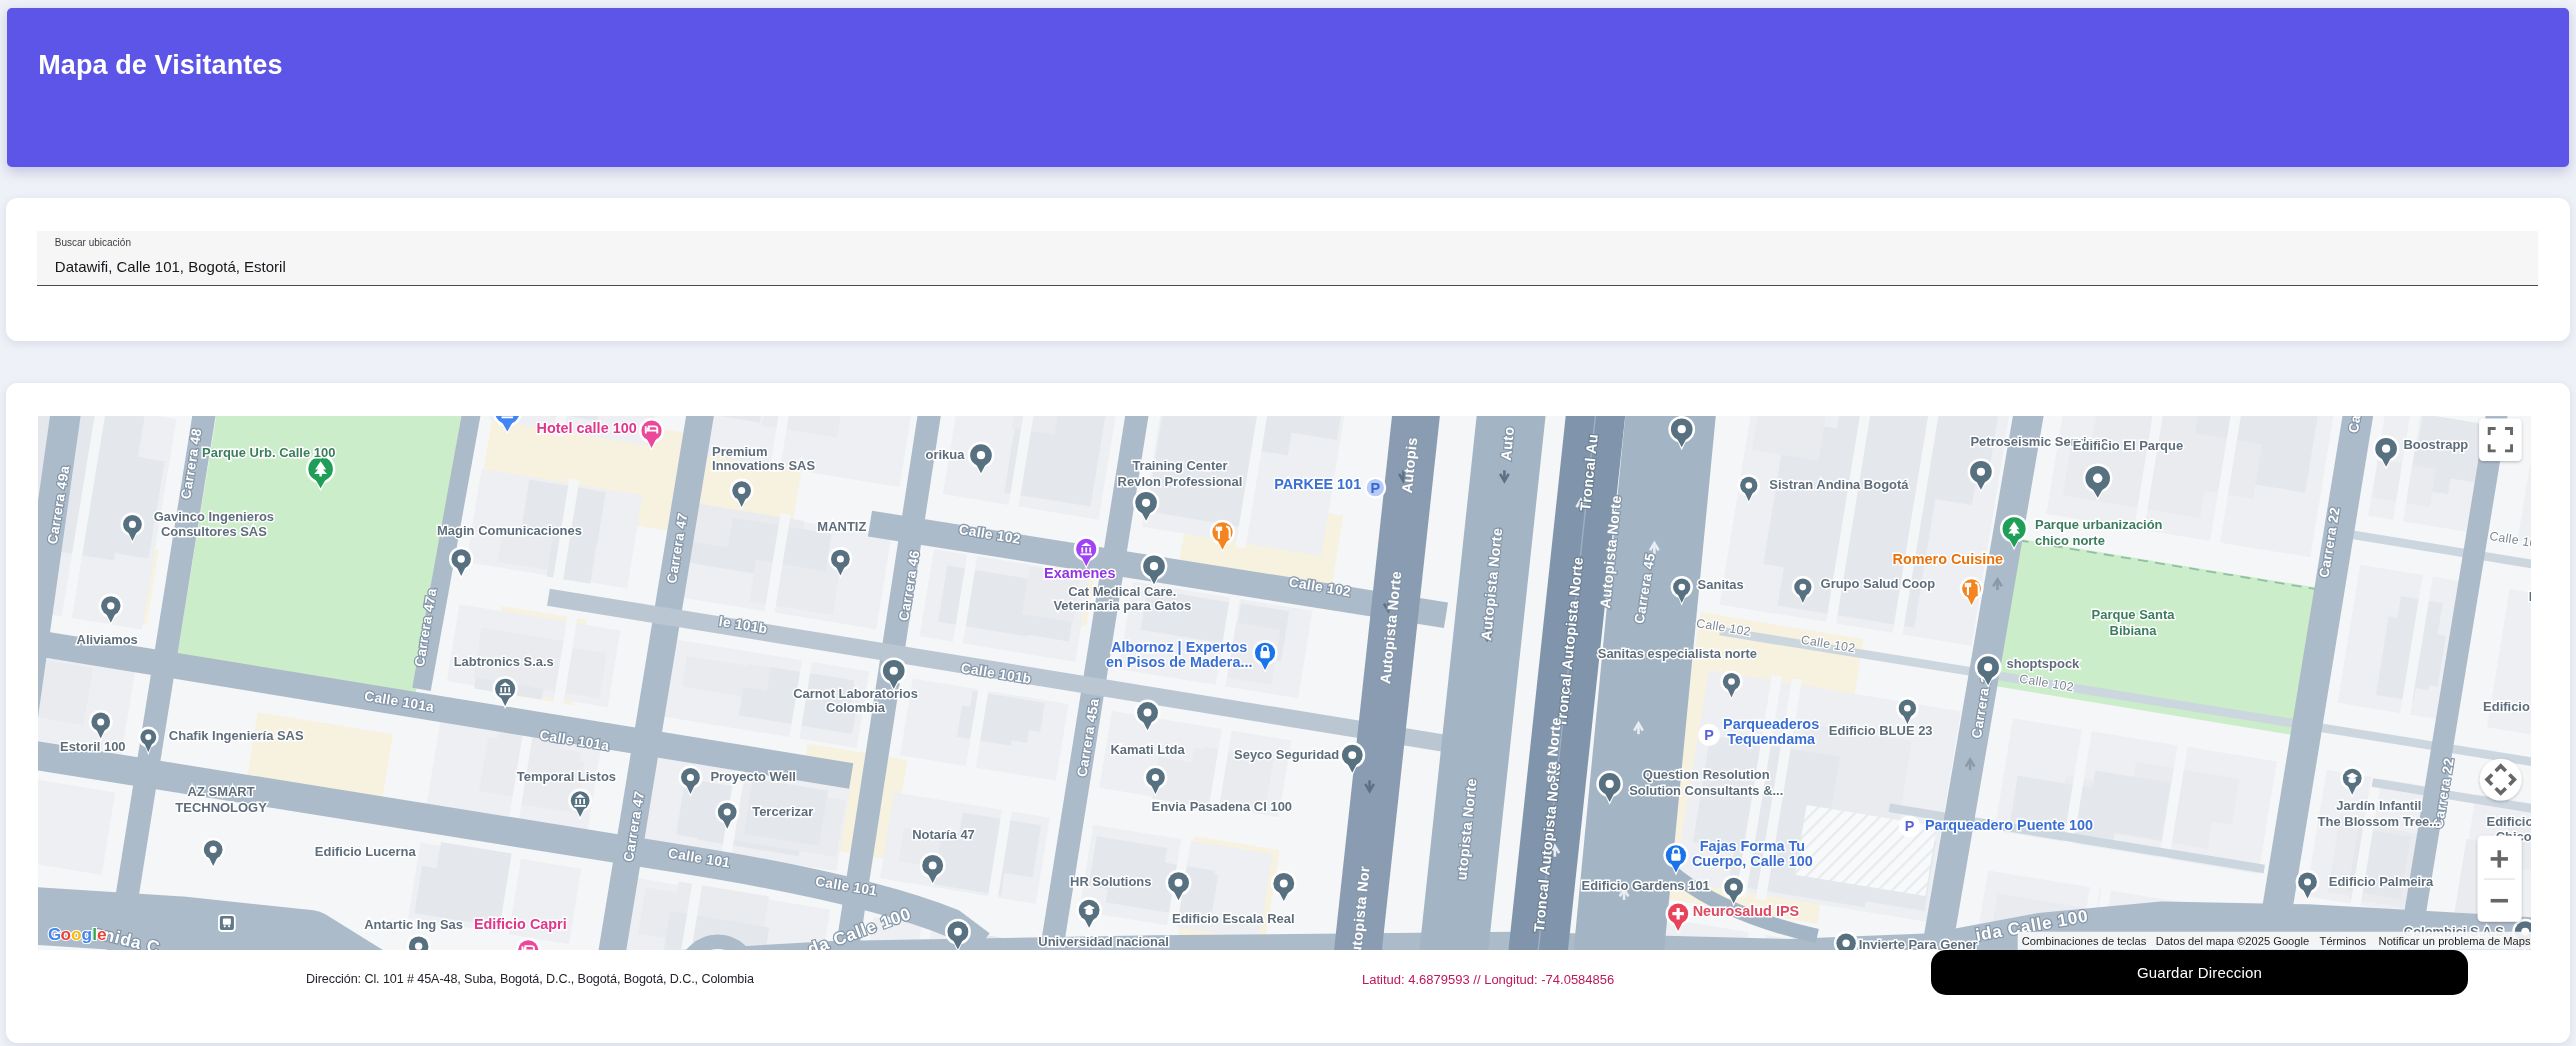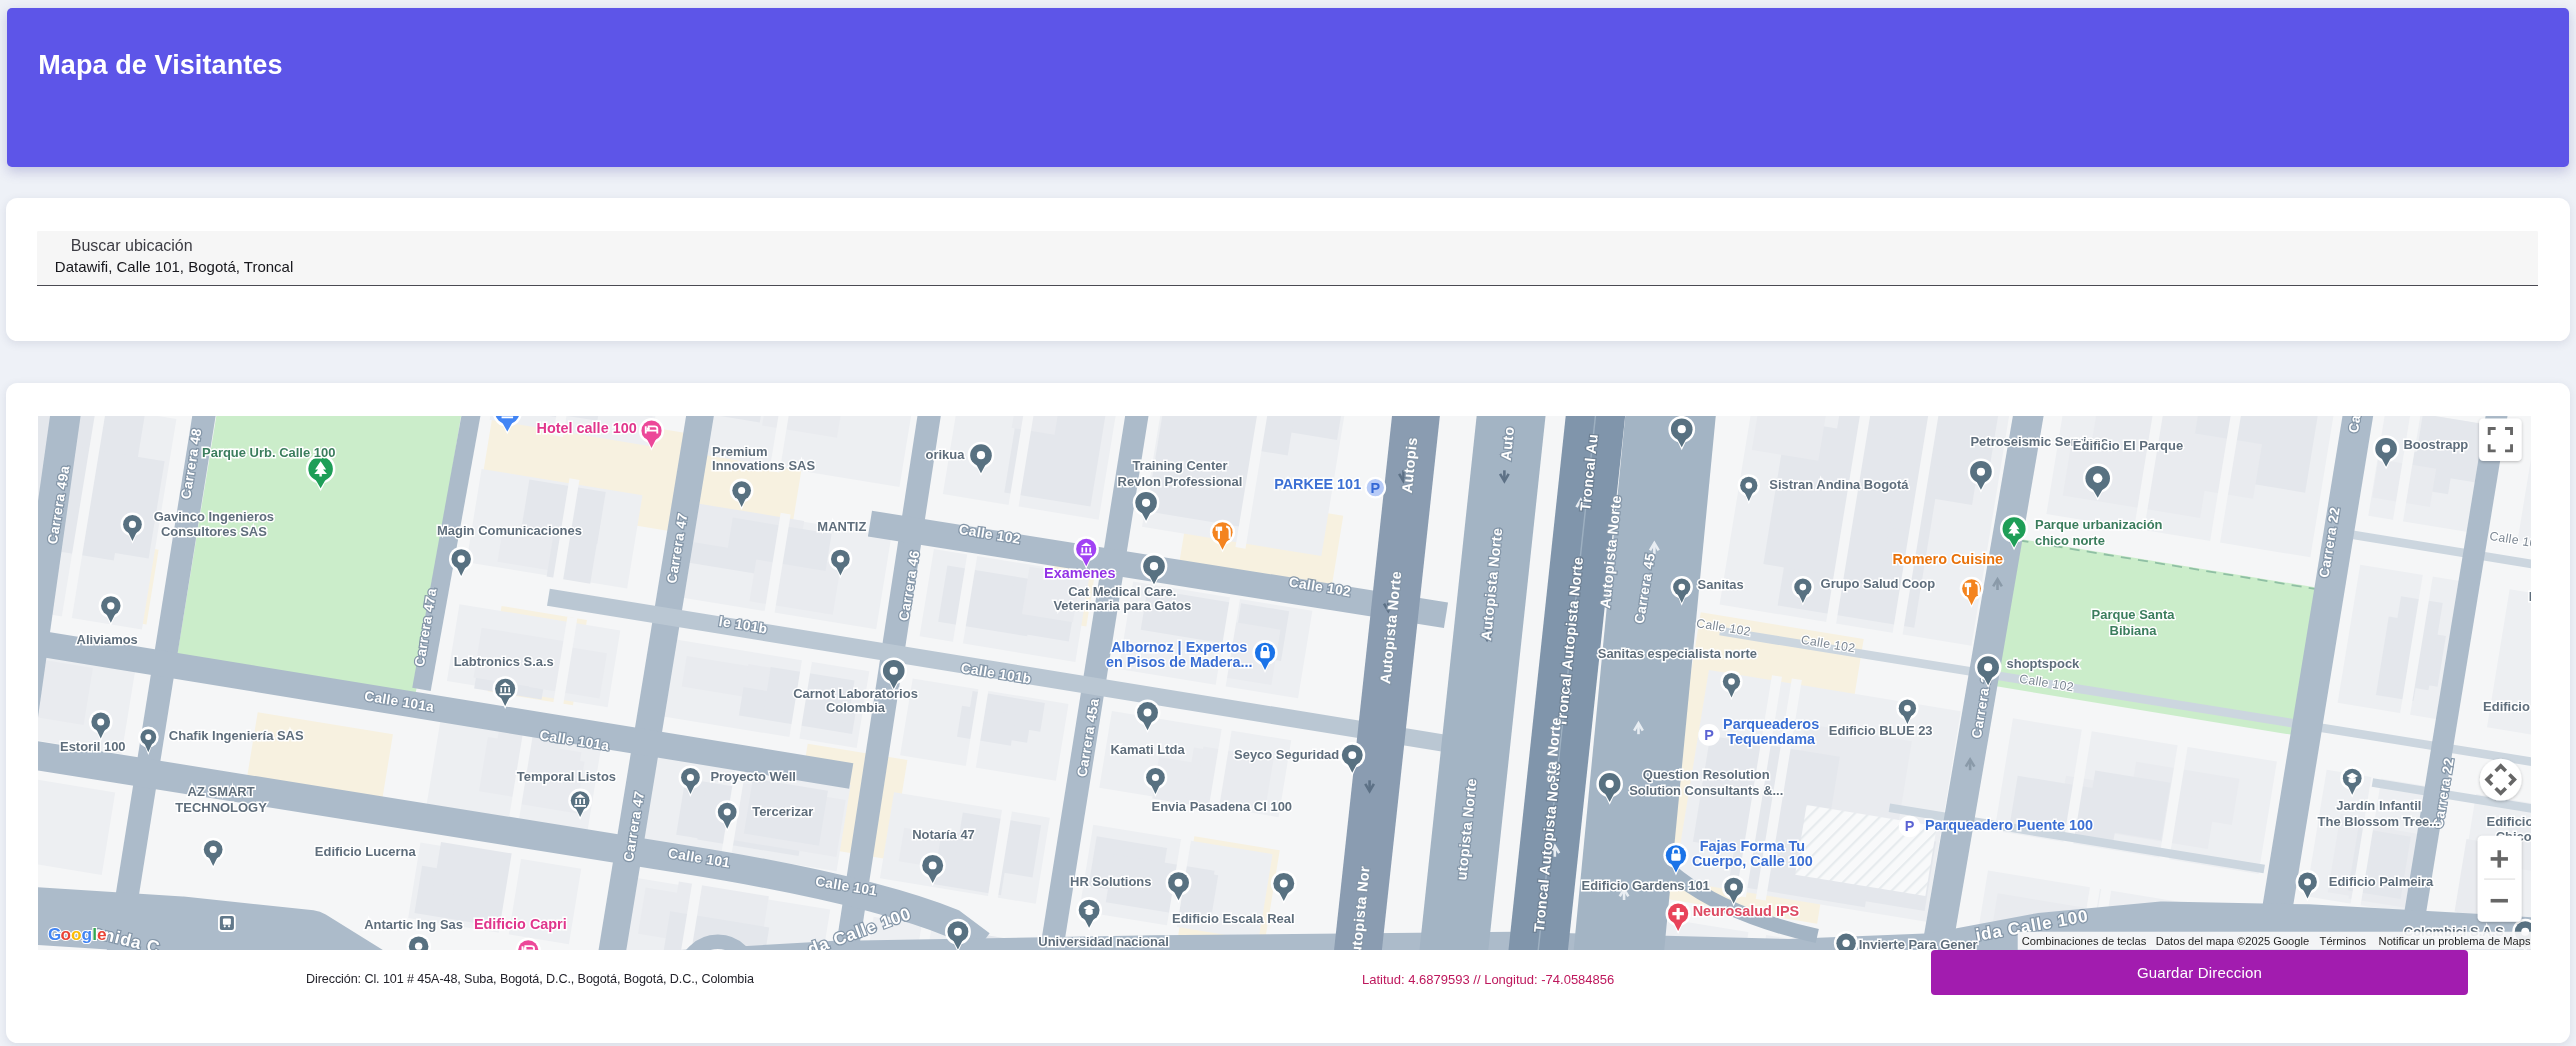--- a/index.html
+++ b/index.html
@@ -1,35 +1,35 @@
 <!DOCTYPE html>
 <html style="font-size:11.5px"><head><meta charset="utf-8"><style>
 * {margin:0;padding:0;box-sizing:border-box}
 html,body {width:2576px;height:1047px;background:#eef1f7;font-family:"Liberation Sans",sans-serif;overflow:hidden}
 .hdr {position:absolute;left:7.2px;top:8px;width:2562px;height:159px;background:#5d55e8;border-radius:5px;color:#fff;box-shadow:0 4.3px 11.5px rgba(70,70,160,.25)}
 .hdr h1 {position:absolute;left:31px;top:42px;font-size:27px;letter-spacing:0.1px}
 .hdr p {position:absolute;left:31px;top:96px;font-size:15px;letter-spacing:0.1px}
 .card2 {position:absolute;left:5.8px;top:198px;width:2564px;height:143px;background:#fff;border-radius:11.5px;box-shadow:0 2.9px 8.7px rgba(40,50,90,.10)}
 .inp {position:absolute;left:31px;top:33px;right:32px;height:55px;background:#f6f6f6;border-bottom:1.4px solid #4a4a52;border-radius:1.4px 1.4px 0 0}
-.inp .lab {position:absolute;left:34px;top:5.8px;font-size:16px;color:#3c3c43}
+.inp .lab {position:absolute;left:18px;top:5.8px;font-size:10px;color:#3c3c43}
 .inp .val {position:absolute;left:18px;top:27px;font-size:15px;color:#17171c}
 .card3 {position:absolute;left:5.8px;top:383px;width:2564px;height:660px;background:#fff;border-radius:11.5px;box-shadow:0 2.9px 8.7px rgba(40,50,90,.10)}
 .mapwrap {position:absolute;left:32px;top:33px;width:2493px;height:534px;overflow:hidden;background:#f5f6f7}
 .dir {position:absolute;left:306px;top:972px;font-size:12.6px;font-weight:normal;color:#23232b;letter-spacing:-0.1px}
 .lat {position:absolute;left:1362px;top:972px;font-size:13px;font-weight:normal;color:#be185d}
-.btn {position:absolute;left:1931px;top:950px;width:537px;height:45px;background:#a21caf;border-radius:4px;color:#fff;font-size:15px;text-align:center;line-height:45px;letter-spacing:0.2px}
+.btn {position:absolute;left:1931px;top:950px;width:537px;height:45px;background:#000000;border-radius:15px;color:#fff;font-size:15px;text-align:center;line-height:45px;letter-spacing:0.2px}
 svg text {font-family:"Liberation Sans",sans-serif}
 </style></head><body>
 <div class="hdr">
     <h1>Mapa de Visitantes</h1>
   </div>
 <div class="card2">
     <div class="inp">
       <div class="lab">Buscar ubicación</div>
-      <div class="val">Datawifi, Calle 101, Bogotá, Troncal</div>
+      <div class="val">Datawifi, Calle 101, Bogotá, Estoril</div>
     </div>
   </div>
 <div class="card3">
     <div class="mapwrap">
 <svg width="2493" height="534" viewBox="0 0 3458 740">
 <defs>
           <filter id="ds" x="-30%" y="-30%" width="160%" height="160%">
             <feDropShadow dx="0" dy="1.5" stdDeviation="2" flood-color="#000" flood-opacity="0.25"></feDropShadow>
           </filter>
         </defs>

